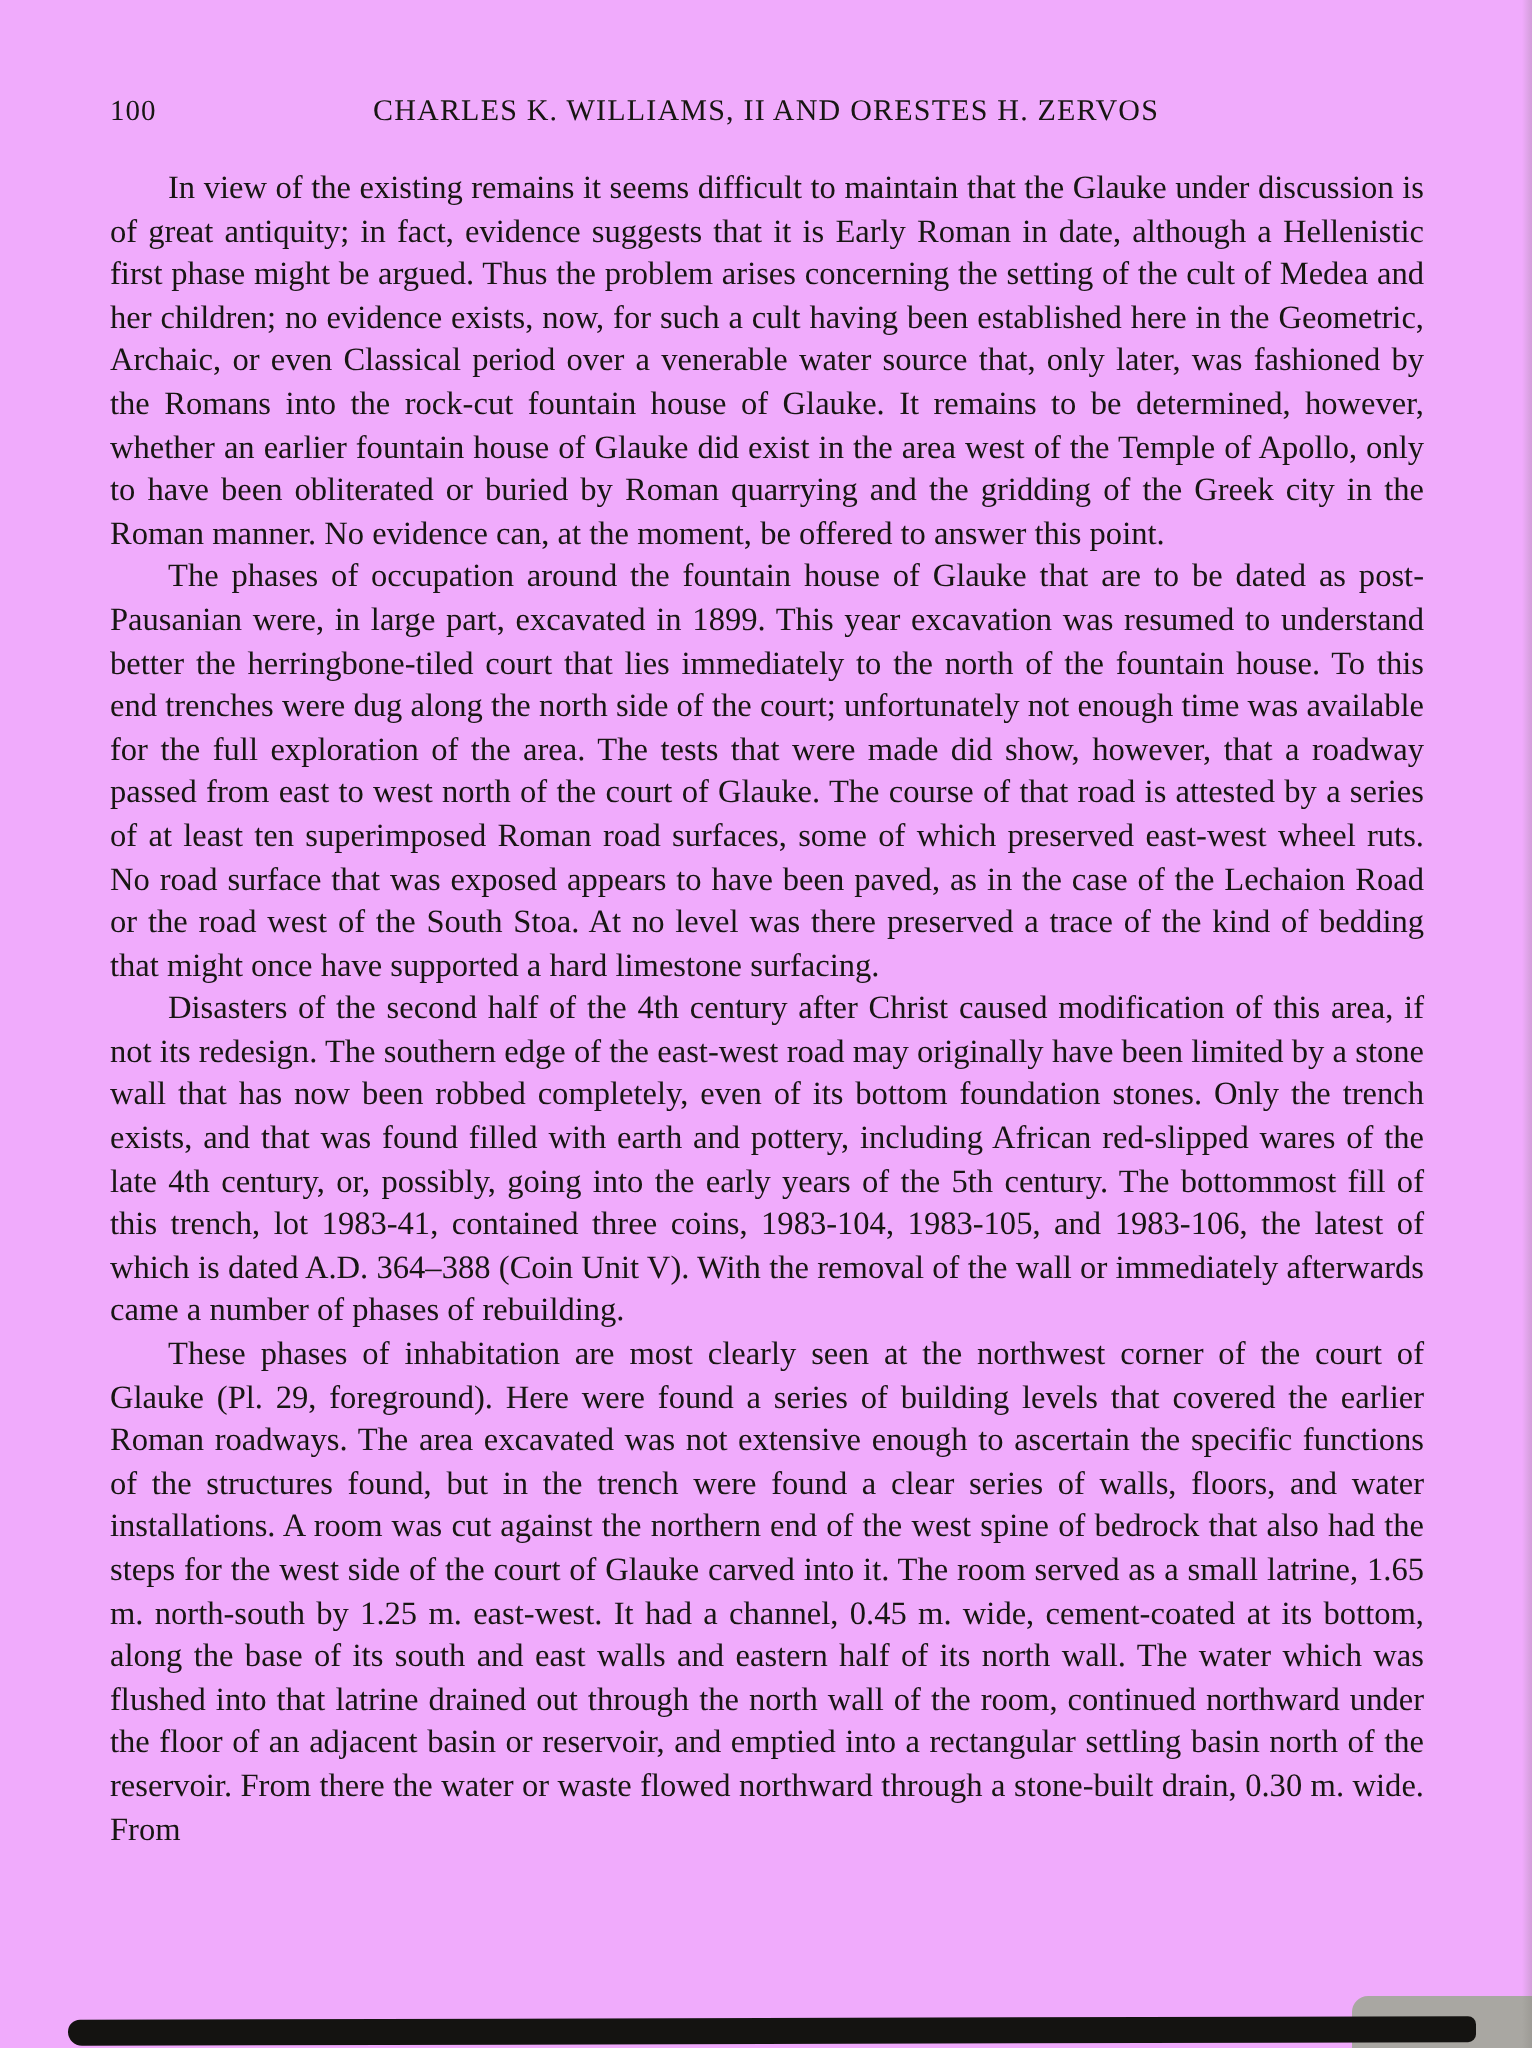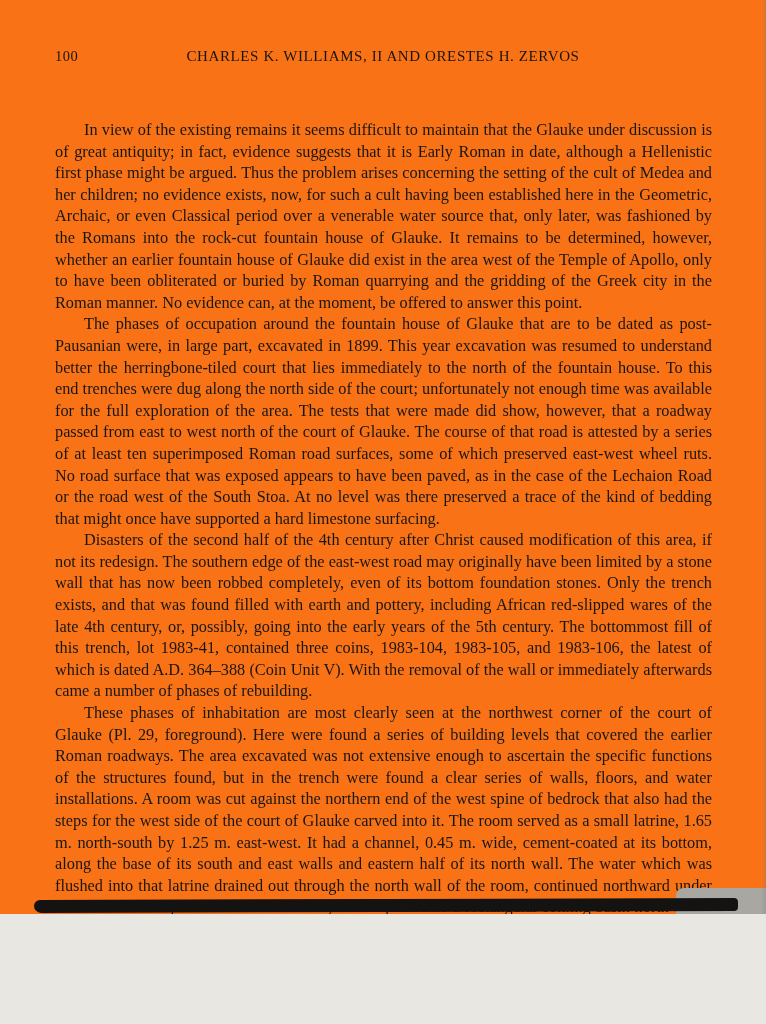--- a/index.html
+++ b/index.html
@@ -3,22 +3,22 @@
   <meta charset="utf-8">
   <style>
     html, body {
       margin: 0;
       padding: 0;
       background: #e9e7e2;
     }
     .page {
       position: relative;
       width: 766px;
-      height: 914px;
-      background: #f97316;
+      height: 1024px;
+      background: #f0abfc;
       overflow: hidden;
       font-family: "Liberation Serif", "DejaVu Serif", serif;
       color: #181613;
       box-sizing: border-box;
     }
     
     .page-header {
       position: absolute;
       top: 48px;
       left: 55px;
@@ -46,21 +46,20 @@
     
     .text-block {
       position: absolute;
       top: 83px;
       left: 55px;
       width: 657px;
       font-size: 16.3px;
       line-height: 21.6px;
       text-align: justify;
       hyphens: auto;
-      margin-top: 36px;
       -webkit-hyphens: auto;
     }
     .text-block p {
       margin: 0;
       text-indent: 29px;
     }
     
     .scan-shadow-right {
       position: absolute;
       right: 0;

